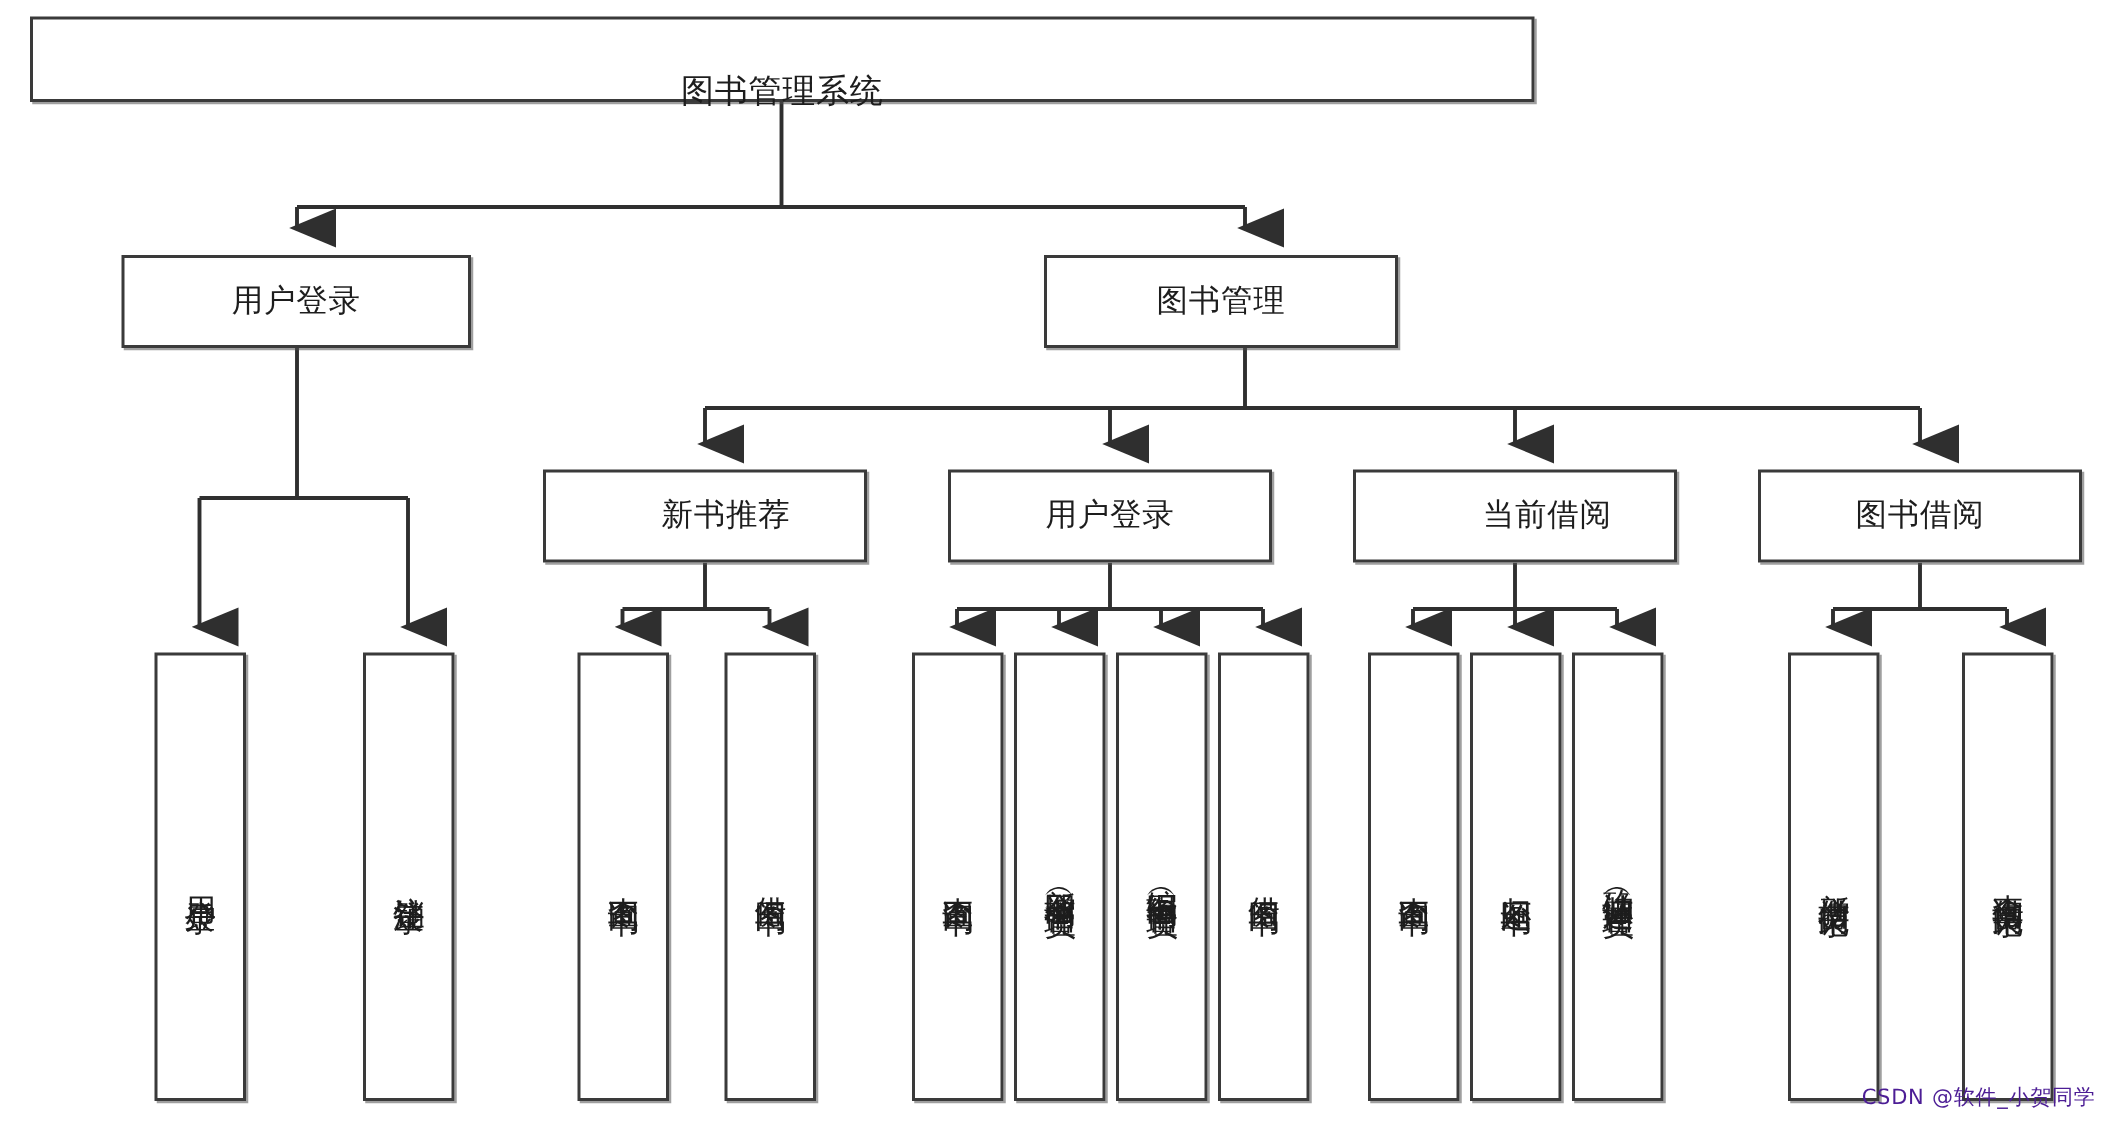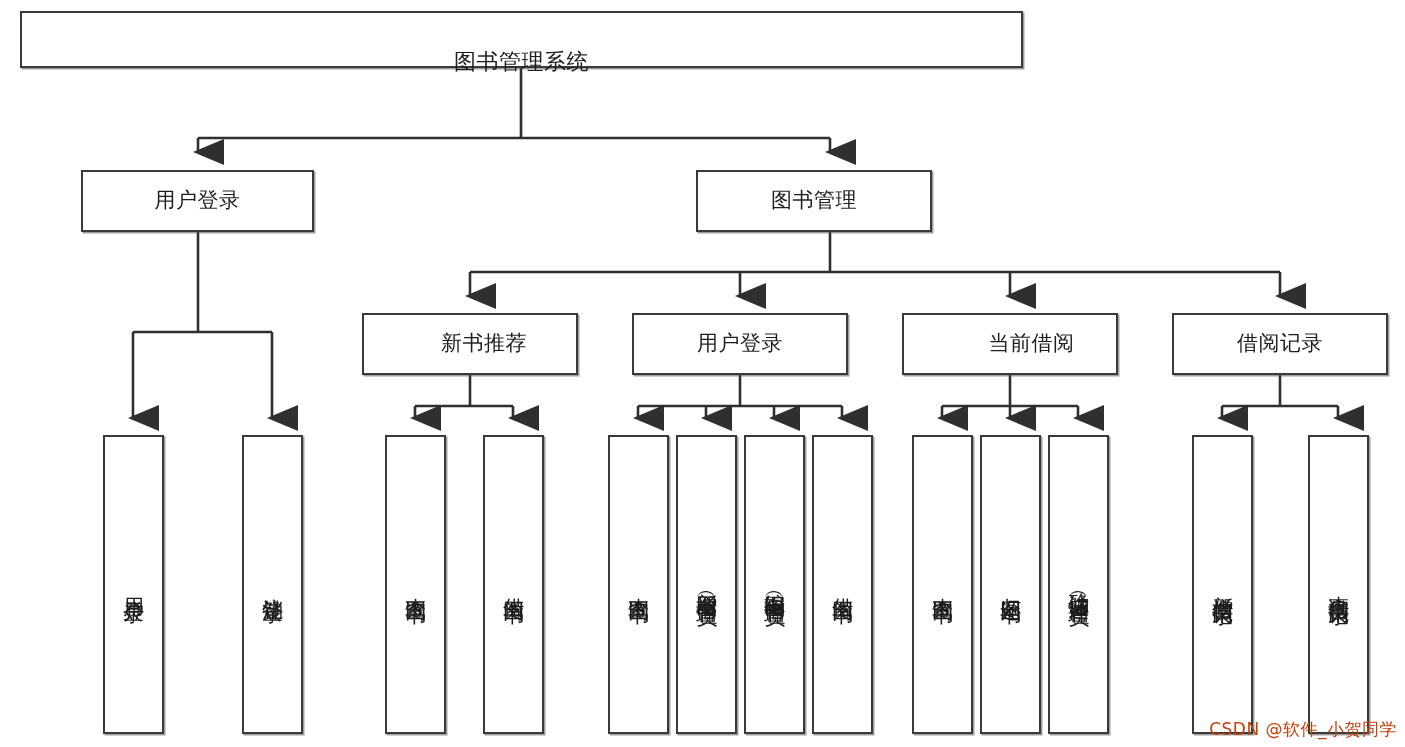--- a/index.html
+++ b/index.html
@@ -57,22 +57,22 @@
     max-height: 272px;
   }
   .node-root .node-label {
     font-size: 22px;
     margin-top: 45px;
   }
   #watermark {
     position: absolute;
     right: 8px;
     bottom: 6px;
-    font-size: 17px;
-    color: #c2410c;
+    font-size: 14px;
+    color: #4c1d95;
     letter-spacing: 0.5px;
     white-space: nowrap;
     user-select: none;
   }
 </style>
 </head>
 <body>
 
 <div id="diagram-root">
 
@@ -140,21 +140,21 @@
   <div class="node node-h" style="left:362px; top:313px; width:216px; height:62px;padding-left:28px;">
     <span class="node-label">新书推荐</span>
   </div>
   <div class="node node-h" style="left:632px; top:313px; width:216px; height:62px;">
     <span class="node-label">用户登录</span>
   </div>
   <div class="node node-h" style="left:902px; top:313px; width:216px; height:62px;padding-left:43px;">
     <span class="node-label">当前借阅</span>
   </div>
   <div class="node node-h" style="left:1172px; top:313px; width:216px; height:62px;">
-    <span class="node-label">借阅记录</span>
+    <span class="node-label">图书借阅</span>
   </div>
 
   <div class="node node-v" style="left:103px; top:435px; width:61px; height:299px;">
     <span class="node-label">用户登录</span>
   </div>
   <div class="node node-v" style="left:242px; top:435px; width:61px; height:299px;">
     <span class="node-label">注销登录</span>
   </div>
 
   <div class="node node-v" style="left:385px; top:435px; width:61px; height:299px;">

